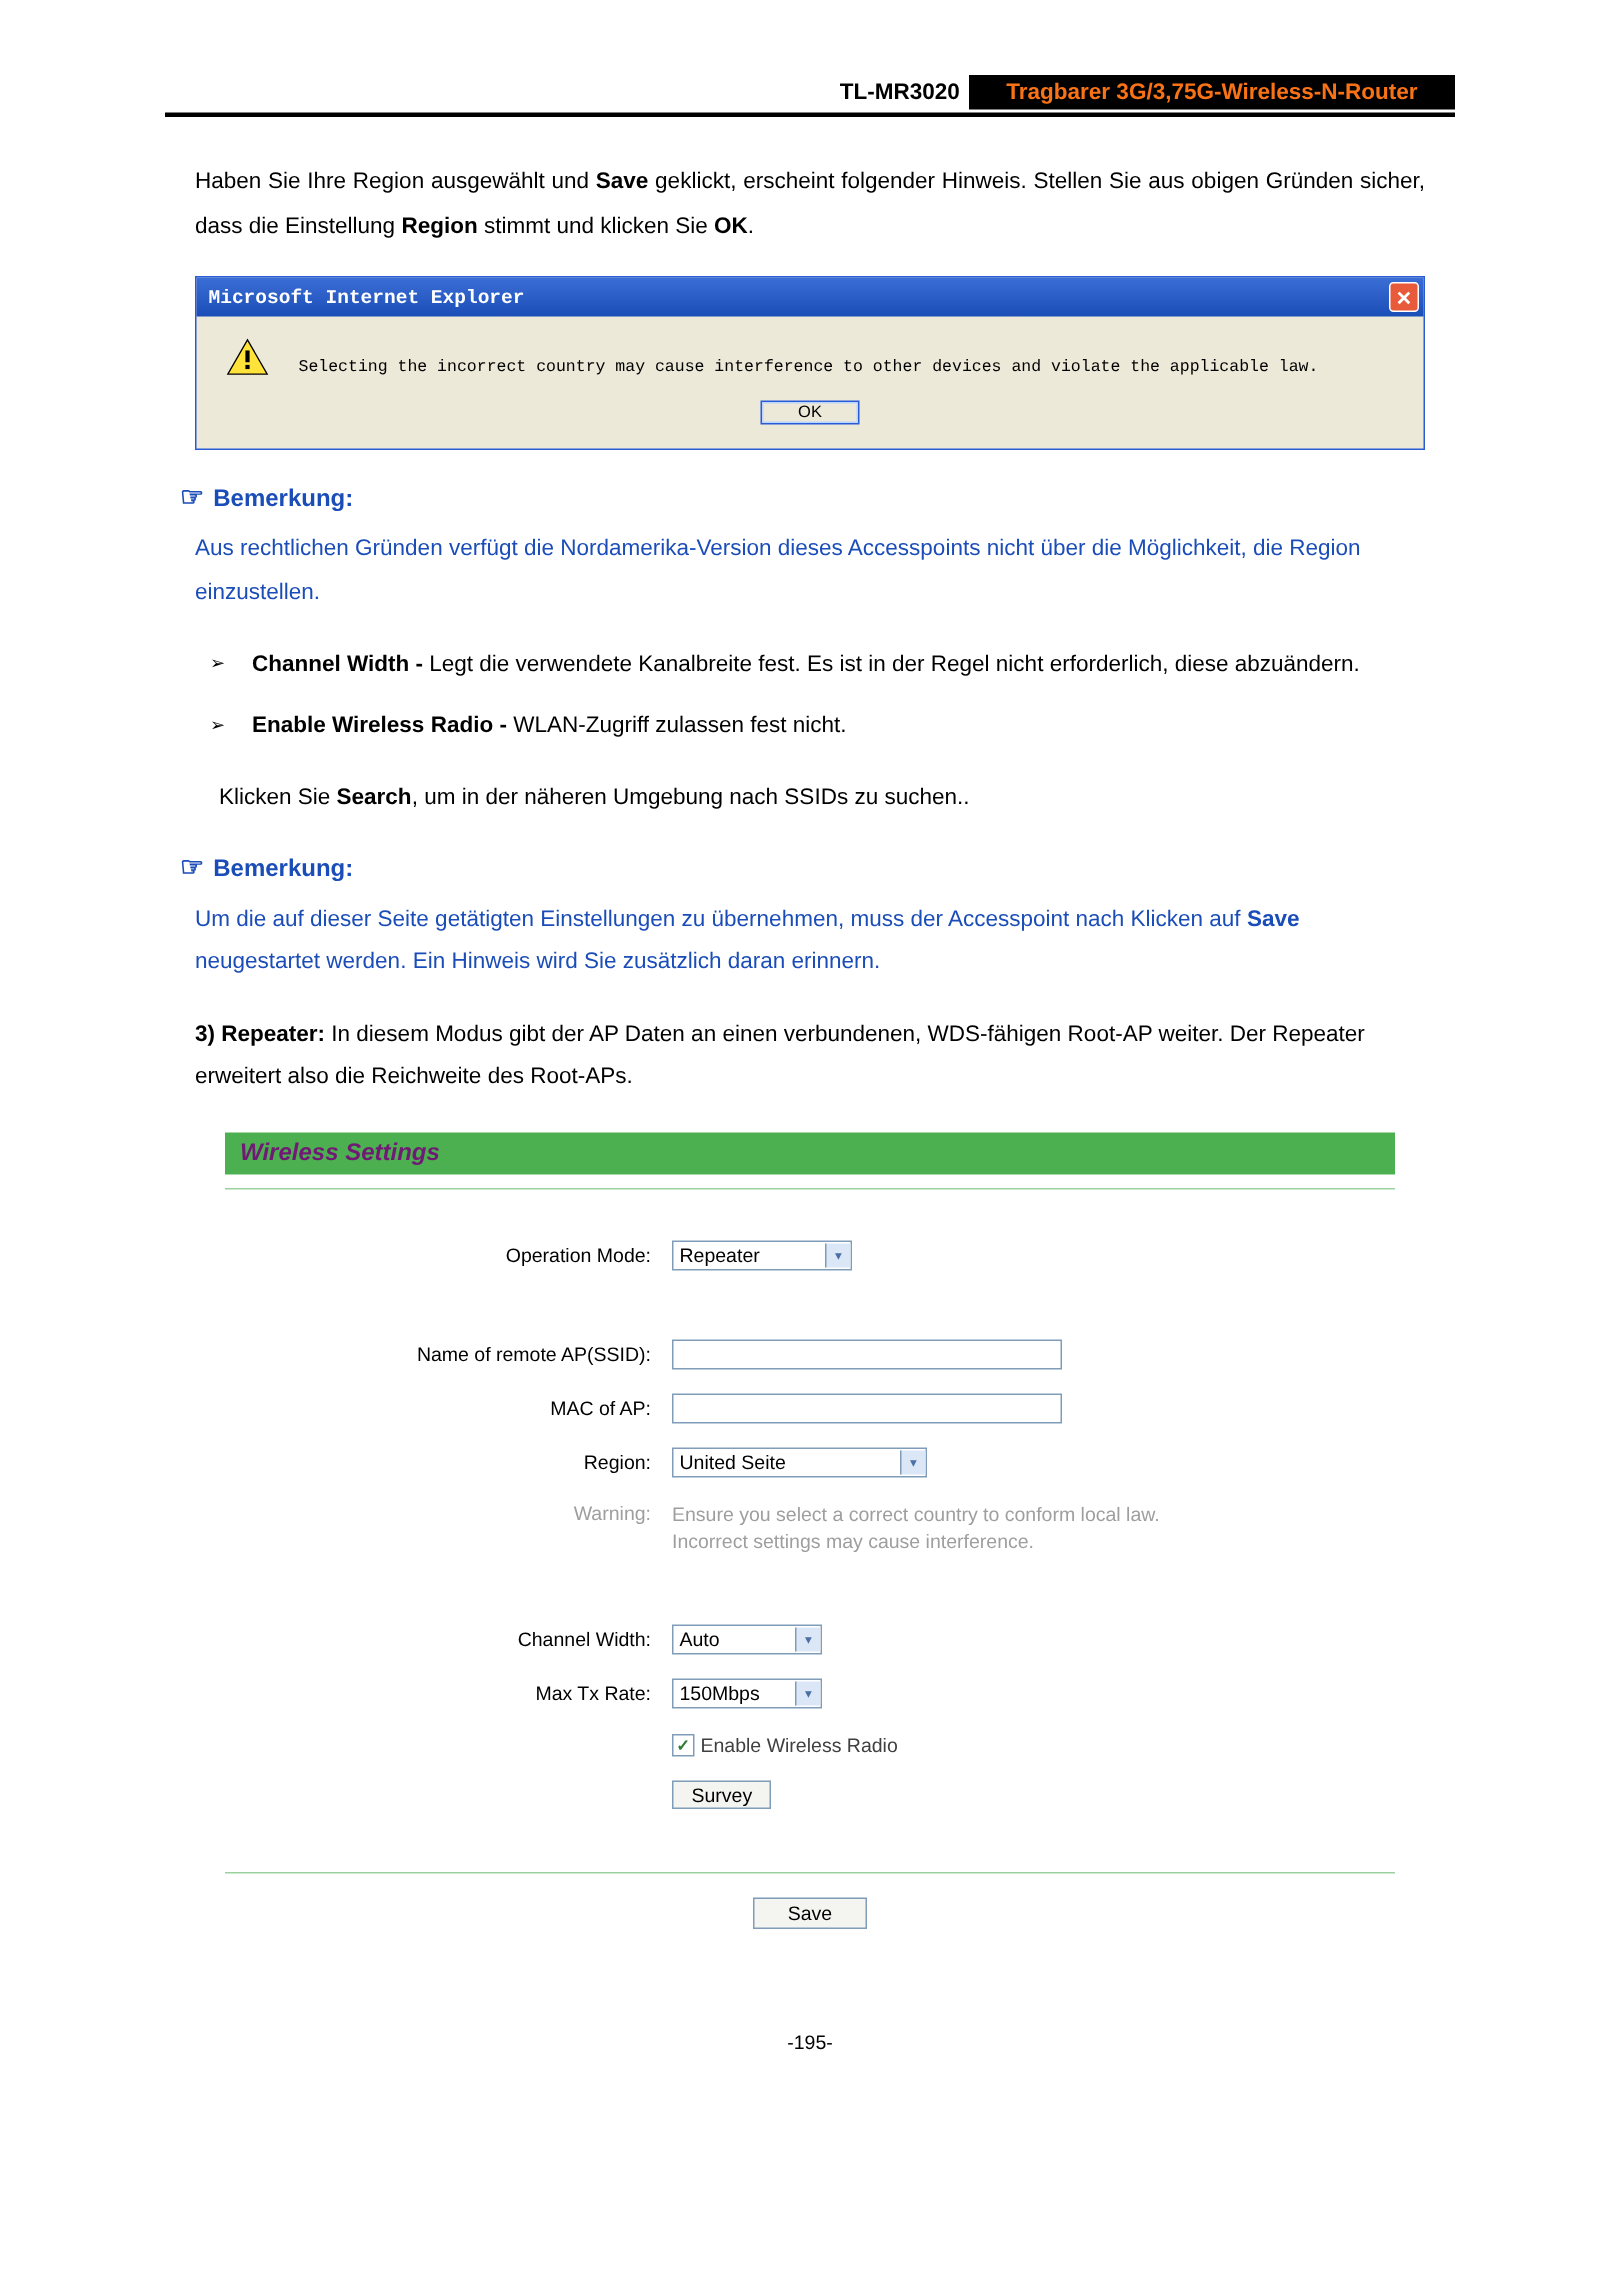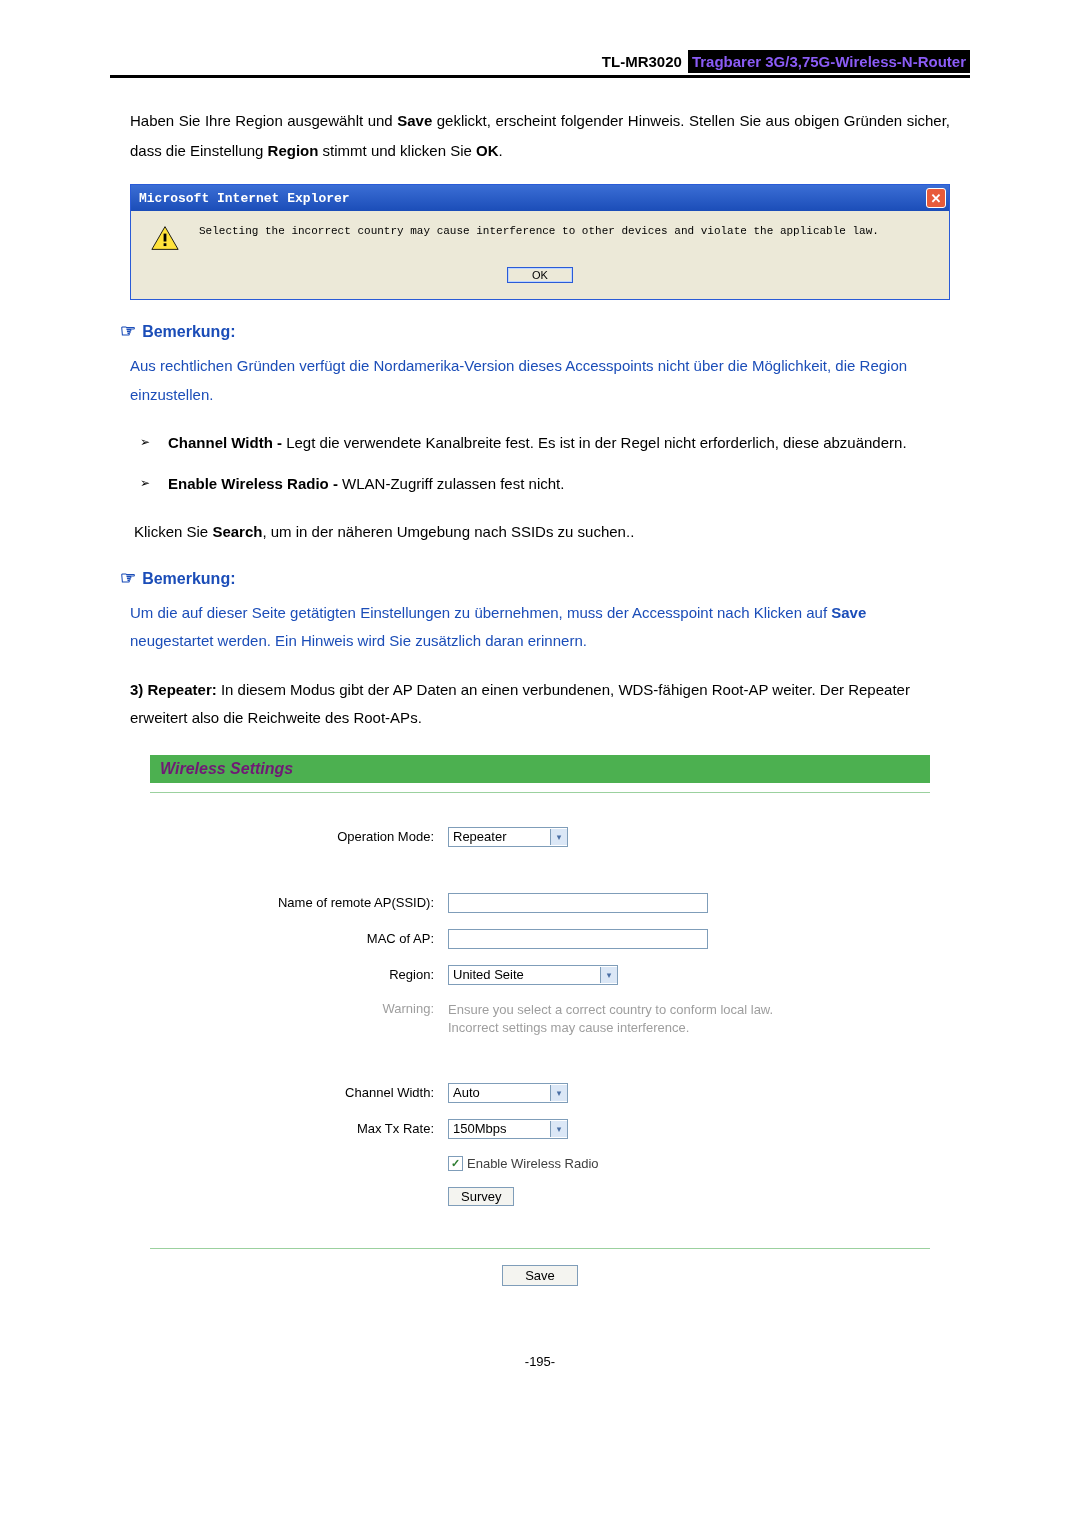--- a/index.html
+++ b/index.html
@@ -27,24 +27,24 @@
     display: inline-block;
   }
   .model-no {
     font-weight: bold;
     color: #000;
     display: inline-block;
     padding: 3px 6px;
   }
   .model-desc {
     background: #000;
-    color: #8b5cf6;
+    color: #f97316;
     font-weight: bold;
     display: inline-block;
-    padding: 3px 4px;
+    padding: 3px 25px;
   }
   .body-text {
     line-height: 2.0;
     text-align: justify;
     margin: 0 20px 18px 20px;
   }
   .body-text b { font-weight: bold; }
 
   
   .ie-dialog {
@@ -79,21 +79,21 @@
     font-family: Arial;
     font-size: 13px;
     line-height: 1;
   }
   .ie-body {
     padding: 14px 20px 16px 20px;
     text-align: center;
   }
   .ie-row {
     display: flex;
-    align-items: flex-start;
+    align-items: flex-end;
     gap: 20px;
     text-align: left;
     font-family: "Courier New", monospace;
     font-size: 11px;
   }
   .warn-icon {
     width: 28px; height: 26px;
     flex: 0 0 28px;
     position: relative;
   }
@@ -137,21 +137,21 @@
   ul.arrow-list li::before {
     content: "➢";
     position: absolute;
     left: 0;
     top: 2px;
     font-size: 12px;
     color: #000;
   }
 
   .plain-para {
-    margin: 0 20px 20px 24px;
+    margin: 0 20px 20px 36px;
     line-height: 1.9;
   }
 
   .numbered {
     margin: 0 20px 22px 20px;
     line-height: 1.9;
   }
   .numbered .num { font-weight: bold; }
 
   
@@ -217,21 +217,21 @@
     display: flex;
     align-items: center;
     justify-content: center;
     color: #4a6fa5;
     font-size: 9px;
     margin-right: -4px;
   }
   .ws-input { width: 260px; }
   .ws-select.w1 { width: 120px; }
   .ws-select.w2 { width: 170px; }
-  .ws-select.w3 { width: 120px; }
+  .ws-select.w3 { width: 100px; }
   .ws-warning-text {
     color: #9e9e9e;
     font-size: 13px;
     line-height: 1.4;
   }
   .ws-checkbox {
     display: inline-flex;
     align-items: center;
     gap: 4px;
     color: #404040;

